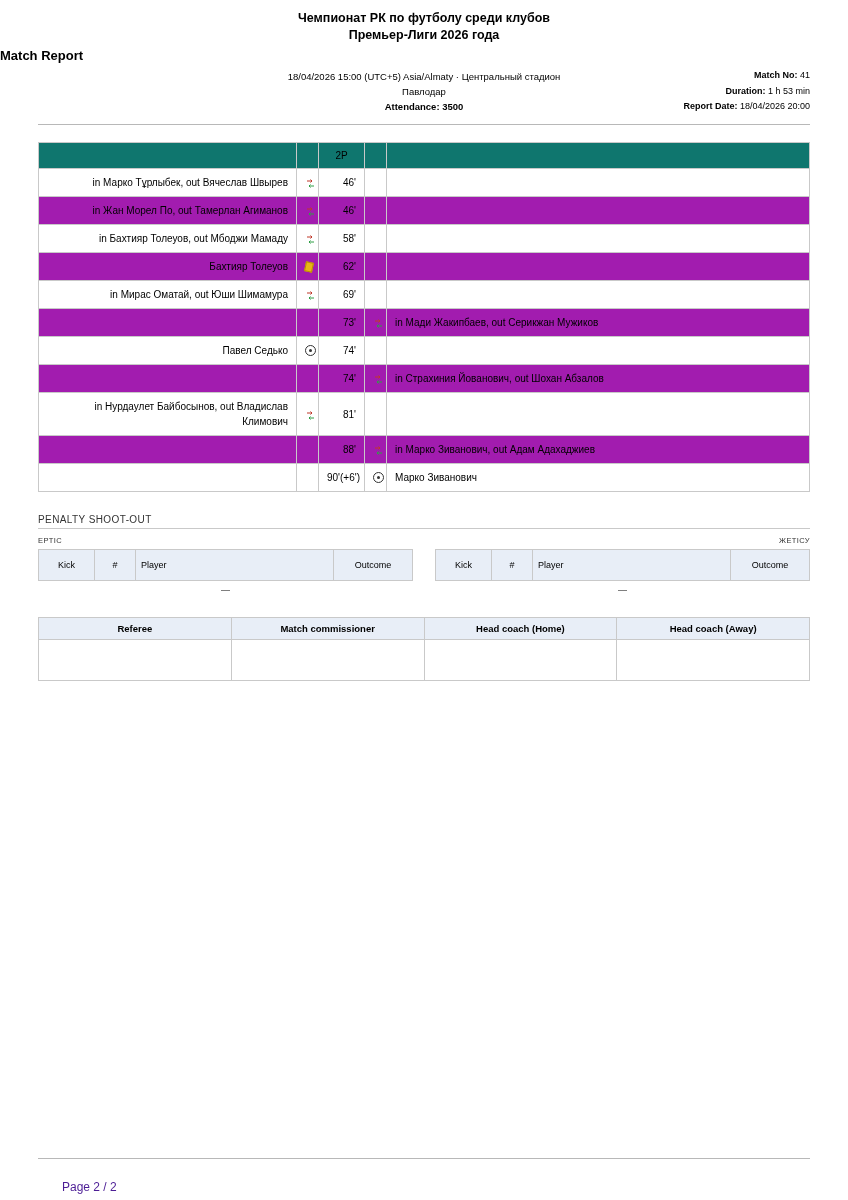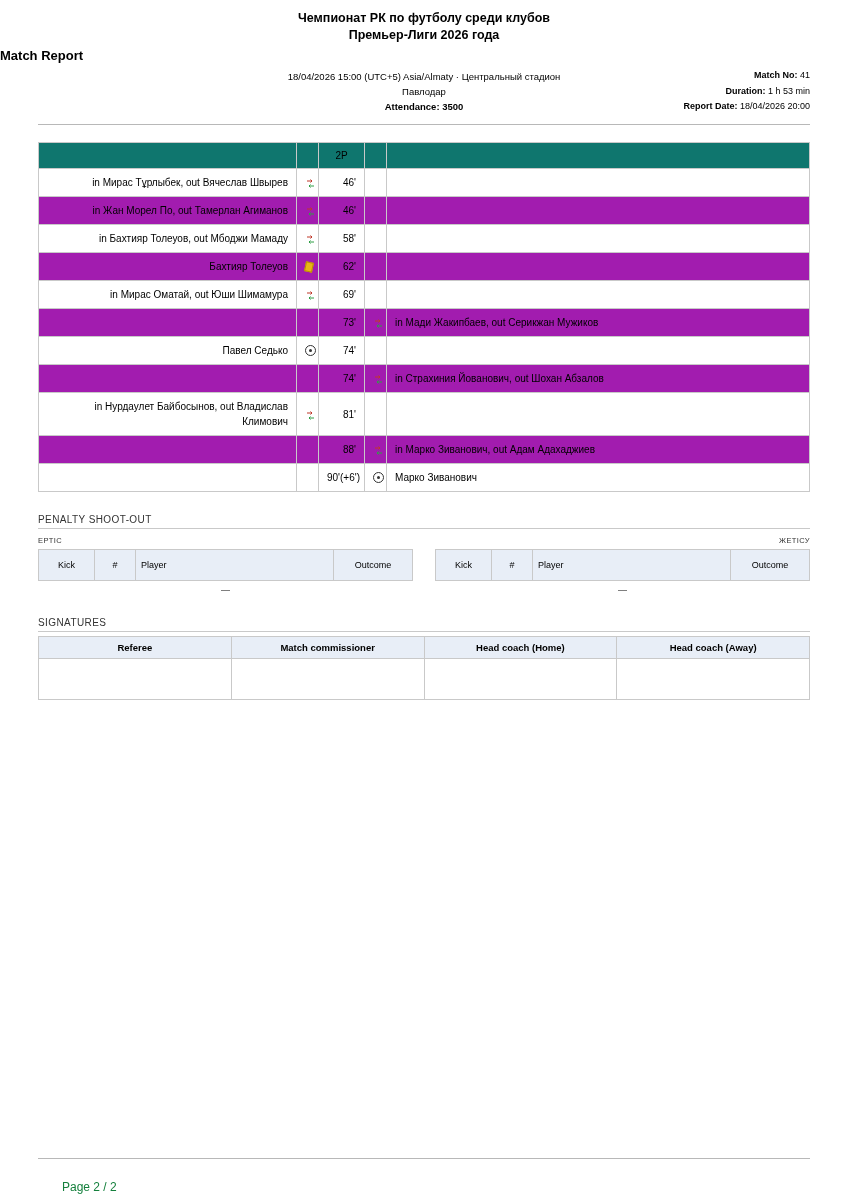--- a/index.html
+++ b/index.html
@@ -228,21 +228,21 @@
     left: 38px;
     right: 38px;
     top: 1148px;
     border-top: 1px solid #b8b8b8;
   }
   .footer-text {
     position: absolute;
     left: 62px;
     top: 1170px;
     font-size: 12px;
-    color: #15803d;
+    color: #4c1d95;
   }
 </style>
 </head>
 <body>
 
 <div class="page">
 
   <div class="doc-title">
     <div>Чемпионат РК по футболу среди клубов</div>
     <div>Премьер-Лиги 2026 года</div>
@@ -288,21 +288,21 @@
         <tr>
           <th></th>
           <th></th>
           <th class="period">2P</th>
           <th></th>
           <th></th>
         </tr>
       </thead>
       <tbody id="events-body">
           <tr>
-            <td class="home">in Мирас Тұрлыбек, out Вячеслав Швырев</td>
+            <td class="home">in Марко Тұрлыбек, out Вячеслав Швырев</td>
             <td class="icon"><span class="ico ico-swap"><svg width="11" height="11" viewBox="0 0 11 11">
                   <path d="M2 3 H7 L5.5 1.5 M7 3 L5.5 4.5" fill="none" stroke="#c0392b" stroke-width="1"></path>
                   <path d="M9 8 H4 L5.5 6.5 M4 8 L5.5 9.5" fill="none" stroke="#2f9e44" stroke-width="1"></path>
                 </svg></span></td>
             <td class="time">46'</td>
             <td class="icon"></td>
             <td class="away"></td>
           </tr>
           <tr class="alt">
             <td class="home">in Жан Морел По, out Тамерлан Агиманов</td>
@@ -433,21 +433,20 @@
         <tbody>
           <tr>
             <td colspan="4">—</td>
           </tr>
         </tbody>
       </table>
     </div>
   </div>
 
   <div class="section">
-    <div class="section-label">SIGNATURES</div>
     <table class="sig">
       <thead>
         <tr>
           <th>Referee</th>
           <th>Match commissioner</th>
           <th>Head coach (Home)</th>
           <th>Head coach (Away)</th>
         </tr>
       </thead>
       <tbody>

